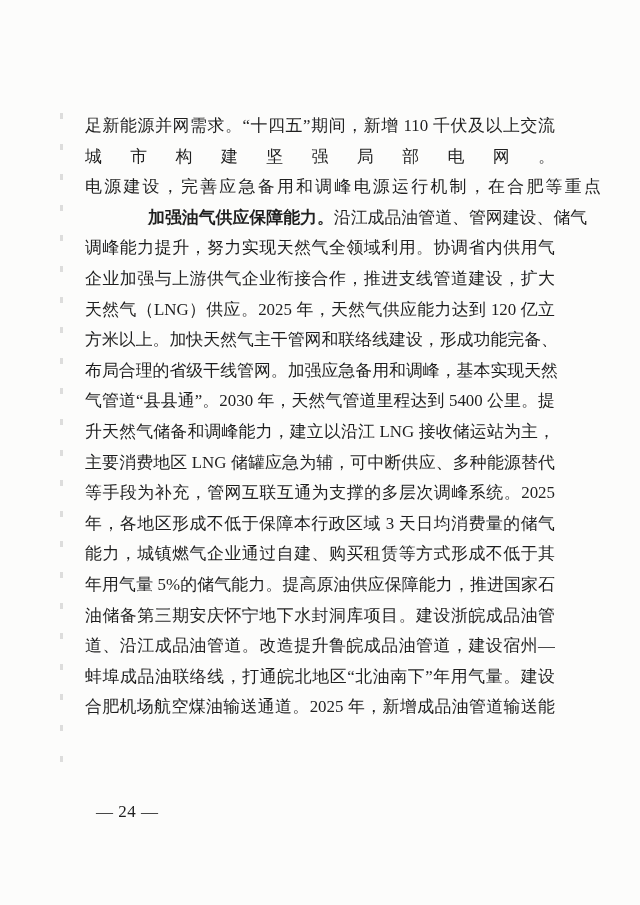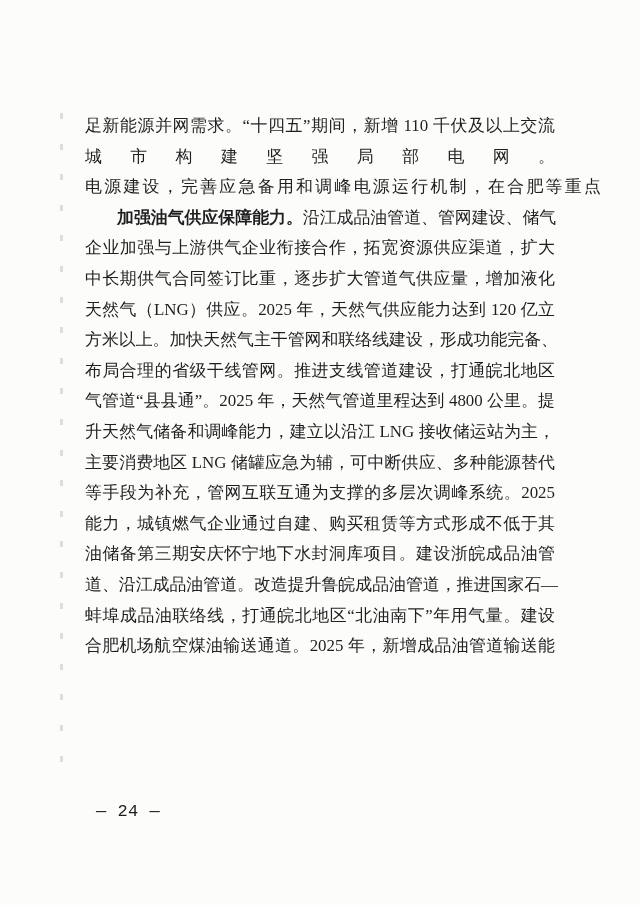--- a/index.html
+++ b/index.html
@@ -43,63 +43,65 @@
     font-feature-settings: "halt";
   }
   .para-1 .line:last-child {
     text-align-last: left;
     letter-spacing: 2.3px;
   }
   .p2-first { text-indent: 32px; }
   .lead-bold {
     font-weight: 700;
     font-family: "Liberation Sans", "DejaVu Sans", sans-serif;
+    margin-left: 31px;
   }
   .page-footer {
     position: absolute;
     left: 96px; top: 802px;
   }
   .page-number {
     font-size: 17px;
     line-height: 20px;
     letter-spacing: 0.5px;
     color: var(--ink);
-    font-family: Liberation Mono, monospace;
   }
 </style>
 </head>
 <body>
 
 <div class="sheet">
 
   <div class="scan-strip"></div>
 
   <main class="text-block">
 
     <section class="para para-1">
         <div class="line">足新能源并网需求。“十四五”期间，新增 110 千伏及以上交流</div>
         <div class="line">城市构建坚强局部电网。</div>
         <div class="line">电源建设，完善应急备用和调峰电源运行机制，在合肥等重点</div>
       </section>
 
     <section class="para para-2">
       <div class="line p2-first"><span class="lead-bold">加强油气供应保障能力。</span><span class="lead-rest">沿江成品油管道、管网建设、储气</span></div>
       <div class="rest-lines">
-          <div class="line">企业加强与上游供气企业衔接合作，拓宽资源供应渠道，扩大</div>
-          <div class="line">中长期供气合同签订比重，逐步扩大管道气供应量，增加液化</div>
+          <div class="line">调峰能力提升，努力实现天然气全领域利用。协调省内供用气</div>
+          <div class="line">企业加强与上游供气企业衔接合作，推进支线管道建设，扩大</div>
           <div class="line">天然气（LNG）供应。2025 年，天然气供应能力达到 120 亿立</div>
           <div class="line">方米以上。加快天然气主干管网和联络线建设，形成功能完备、</div>
-          <div class="line">布局合理的省级干线管网。推进支线管道建设，打通皖北地区</div>
-          <div class="line">气管道“县县通”。2025 年，天然气管道里程达到 4800 公里。提</div>
+          <div class="line">布局合理的省级干线管网。加强应急备用和调峰，基本实现天然</div>
+          <div class="line">气管道“县县通”。2030 年，天然气管道里程达到 5400 公里。提</div>
           <div class="line">升天然气储备和调峰能力，建立以沿江 LNG 接收储运站为主，</div>
           <div class="line">主要消费地区 LNG 储罐应急为辅，可中断供应、多种能源替代</div>
           <div class="line">等手段为补充，管网互联互通为支撑的多层次调峰系统。2025</div>
+          <div class="line">年，各地区形成不低于保障本行政区域 3 天日均消费量的储气</div>
           <div class="line">能力，城镇燃气企业通过自建、购买租赁等方式形成不低于其</div>
+          <div class="line">年用气量 5%的储气能力。提高原油供应保障能力，推进国家石</div>
           <div class="line">油储备第三期安庆怀宁地下水封洞库项目。建设浙皖成品油管</div>
-          <div class="line">道、沿江成品油管道。改造提升鲁皖成品油管道，推进国家石—</div>
+          <div class="line">道、沿江成品油管道。改造提升鲁皖成品油管道，建设宿州—</div>
           <div class="line">蚌埠成品油联络线，打通皖北地区“北油南下”年用气量。建设</div>
           <div class="line">合肥机场航空煤油输送通道。2025 年，新增成品油管道输送能</div>
         </div>
     </section>
 
   </main>
 
   <footer class="page-footer">
     <span class="page-number">— 24 —</span>
   </footer>

